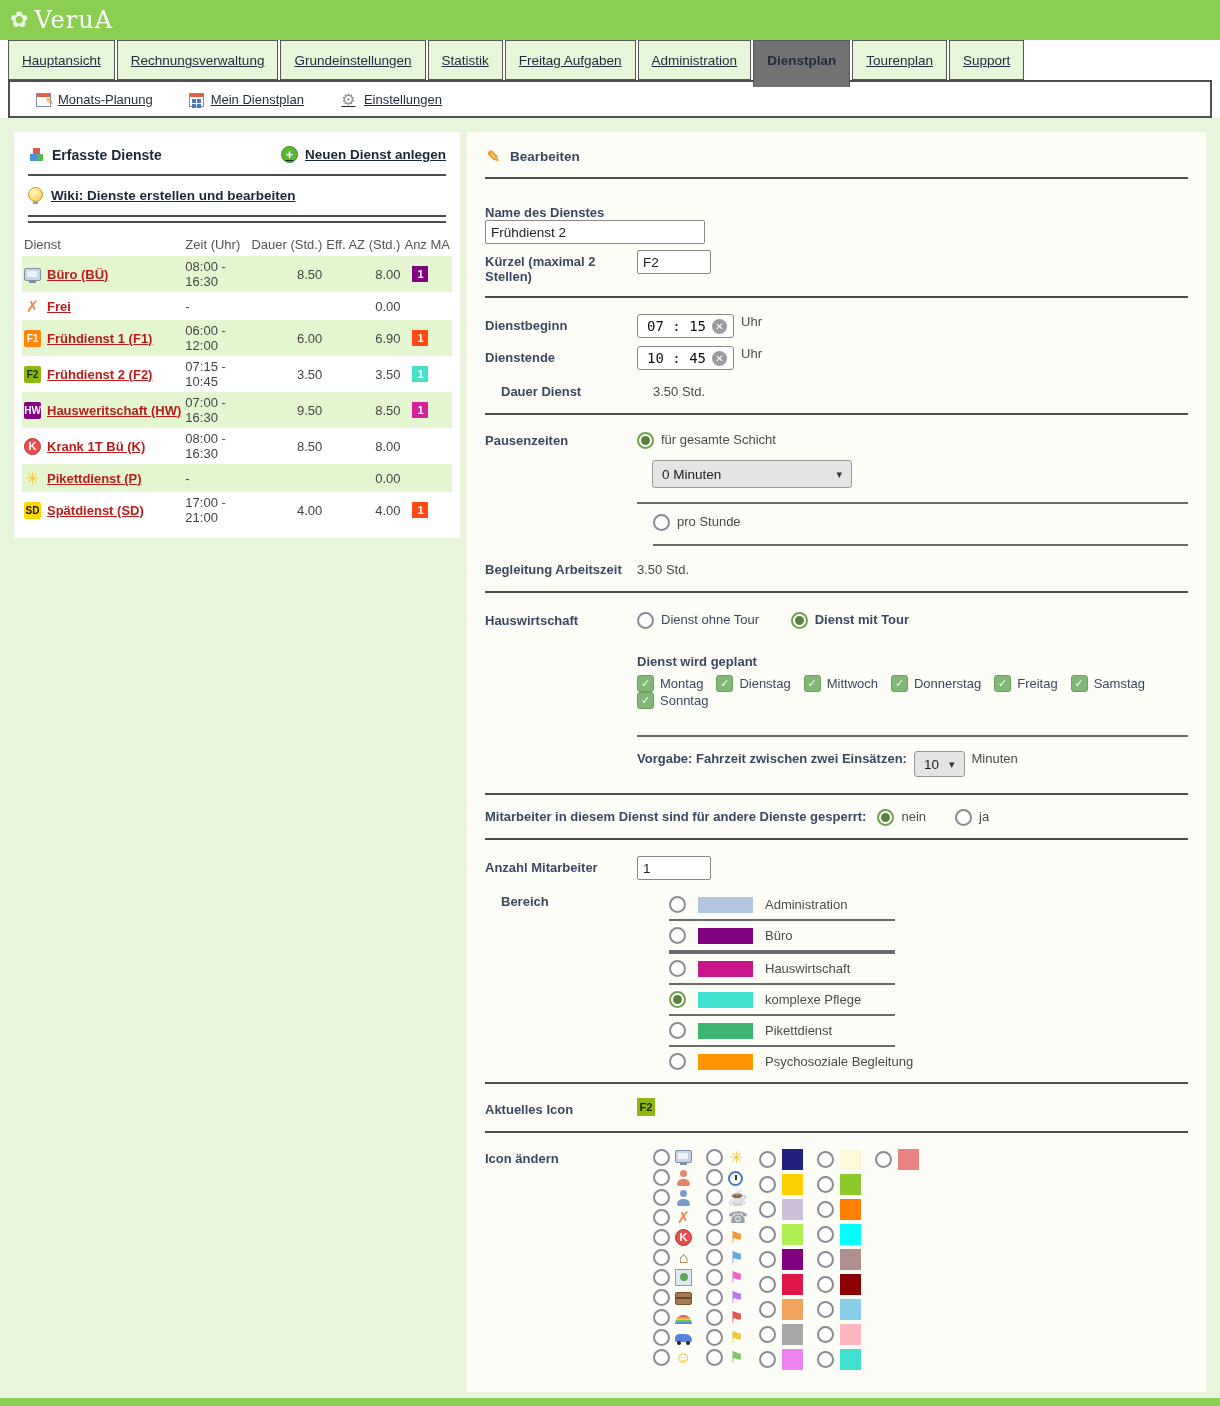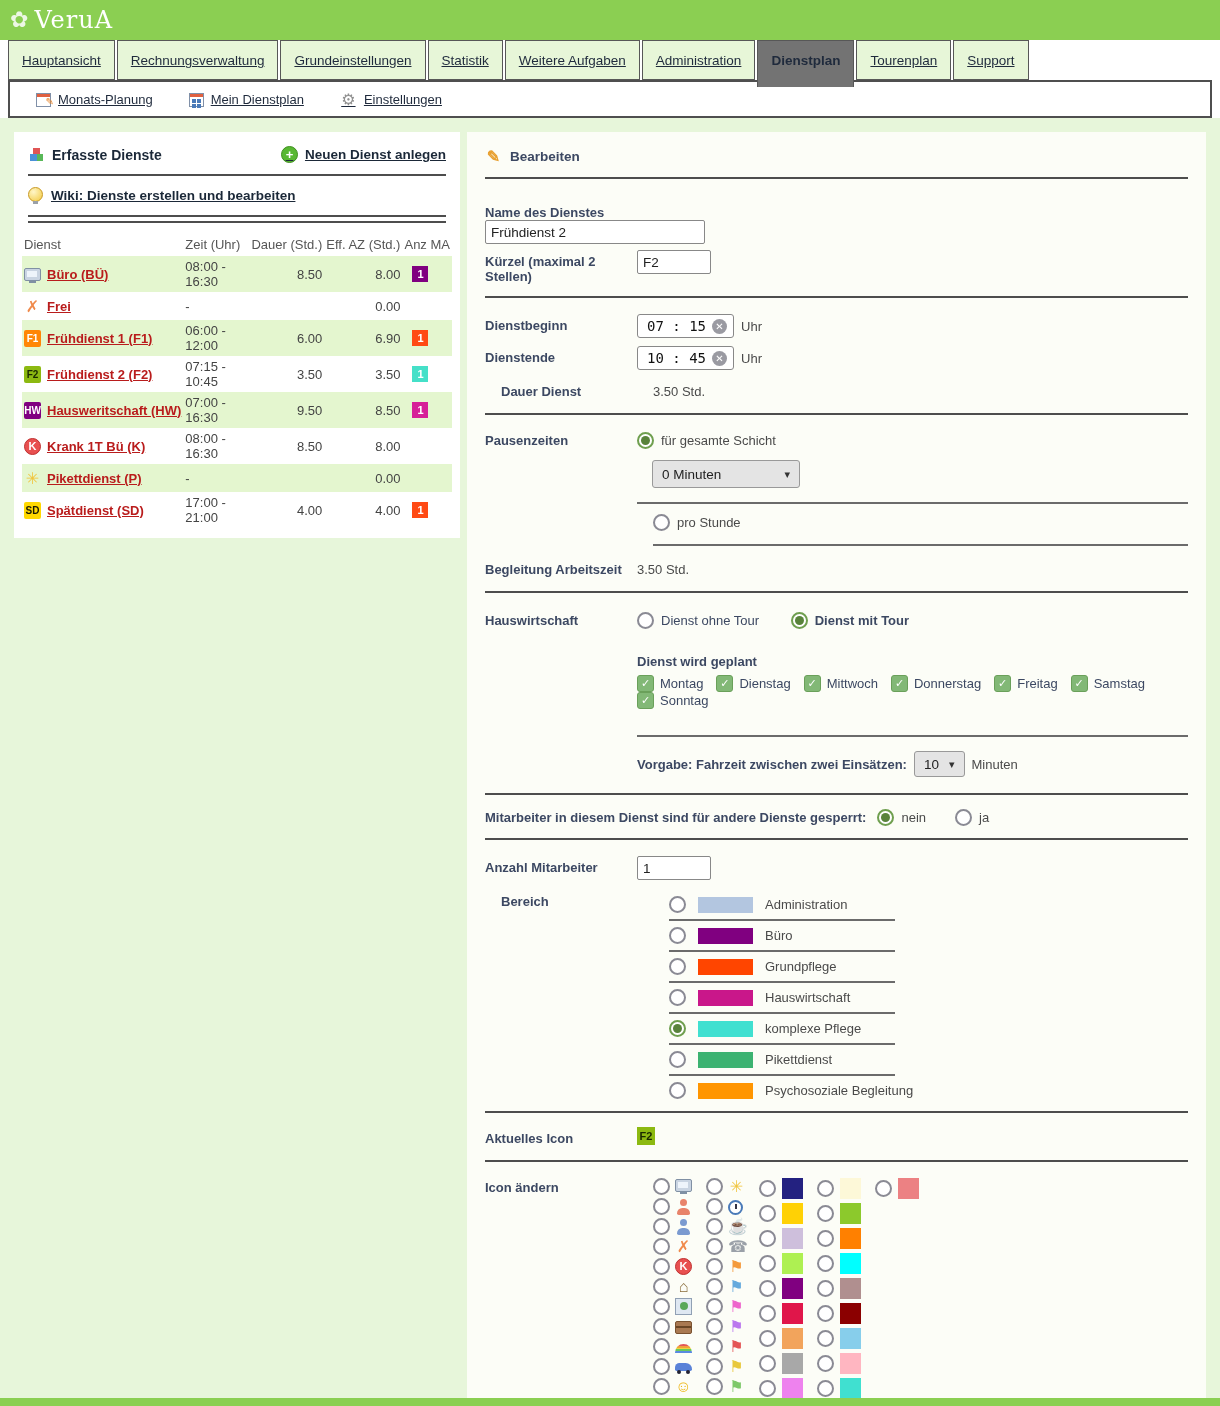--- a/index.html
+++ b/index.html
@@ -112,36 +112,36 @@
   .cur-icon{display:inline-block;width:18px;height:18px;line-height:18px;text-align:center;
       font-size:11px;font-weight:bold;color:#1a2a00;}
   .icon-grid{display:flex;gap:14px;margin-left:16px;}
   .gcell{display:flex;align-items:center;gap:5px;height:20px;}
   .ccell{display:flex;align-items:center;gap:6px;height:24px;margin-bottom:1px;}
   .cswatch{display:inline-block;width:21px;height:21px;}
   .footerbar{position:absolute;left:0;bottom:0;width:100%;height:8px;background:#8bcf52;}
   .mt6{margin-top:6px;} .mt8{margin-top:8px;} .mt10{margin-top:10px;margin-left:16px;} .mt12{margin-top:12px;}
   .mt14{margin-top:14px;} .mt16{margin-top:16px;} .mt22{margin-top:22px;flex-direction:column;} .mt26{margin-top:26px;}
   .bold{font-weight:bold;color:#3c4862;}
-  .inline{display:inline-flex;align-items:center;gap:7px;}
+  .inline{display:inline-flex;align-items:flex-start;gap:7px;}
 </style>
 </head>
 <body>
 
 <div class="appbar">
   <span class="flourish">✿</span>
   <span class="logo">VeruA</span>
 </div>
 
 <div class="tabs-row" id="tabs">
     <div class="tab">Hauptansicht</div>
     <div class="tab">Rechnungsverwaltung</div>
     <div class="tab">Grundeinstellungen</div>
     <div class="tab">Statistik</div>
-    <div class="tab">Weitere Aufgaben</div>
+    <div class="tab">Freitag Aufgaben</div>
     <div class="tab">Administration</div>
     <div class="tab active">Dienstplan</div>
     <div class="tab">Tourenplan</div>
     <div class="tab">Support</div>
   </div>
 
 <div class="subnav-wrap">
   <div class="subnav" id="subnav">
       <a>
         <span class="ic ic-cal ic-cal-edit"></span>
@@ -308,21 +308,21 @@
     <div class="sep2 mt14"></div>
 
     <div class="frow mt14">
       <div class="flabel">Pausenzeiten</div>
       <div class="fcontent">
         <span class="inline" style="padding-top:3px">
           <span class="radio sel"></span>
           <span class="rlabel" style="color:#4a4a4a">für gesamte Schicht</span>
         </span>
         <div class="mt8" style="margin-left:15px">
-          <span class="selectbox" style="width:148px">
+          <span class="selectbox" style="width:200px">
             <span>0 Minuten</span>
             <span class="chev">▾</span>
           </span>
         </div>
         <div class="sep1 mt14"></div>
         <div class="mt10 inline">
           <span class="radio"></span>
           <span class="rlabel" style="color:#4a4a4a">pro Stunde</span>
         </div>
         <div class="sep1 mt10"></div>
@@ -407,25 +407,20 @@
             <span class="swatch" style="background: rgb(179, 198, 224);"></span>
             <span class="rlabel" style="color: rgb(74, 74, 74);">Administration</span>
           </div>
           <div class="bereich-sep"></div>
           <div class="bereich-row">
             <span class="radio"></span>
             <span class="swatch" style="background: rgb(128, 0, 128);"></span>
             <span class="rlabel" style="color: rgb(74, 74, 74);">Büro</span>
           </div>
           <div class="bereich-sep"></div>
-          <div class="bereich-row">
-            <span class="radio"></span>
-            <span class="swatch" style="background: rgb(255, 69, 0);"></span>
-            <span class="rlabel" style="color: rgb(74, 74, 74);">Grundpflege</span>
-          </div>
           <div class="bereich-sep"></div>
           <div class="bereich-row">
             <span class="radio"></span>
             <span class="swatch" style="background: rgb(201, 23, 138);"></span>
             <span class="rlabel" style="color: rgb(74, 74, 74);">Hauswirtschaft</span>
           </div>
           <div class="bereich-sep"></div>
           <div class="bereich-row">
             <span class="radio sel"></span>
             <span class="swatch" style="background: rgb(64, 224, 208);"></span>

